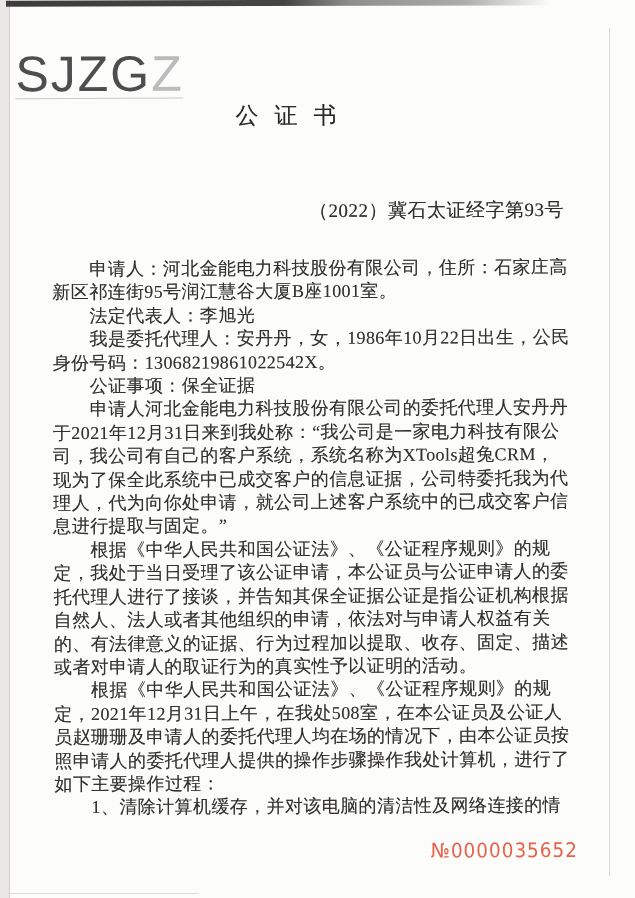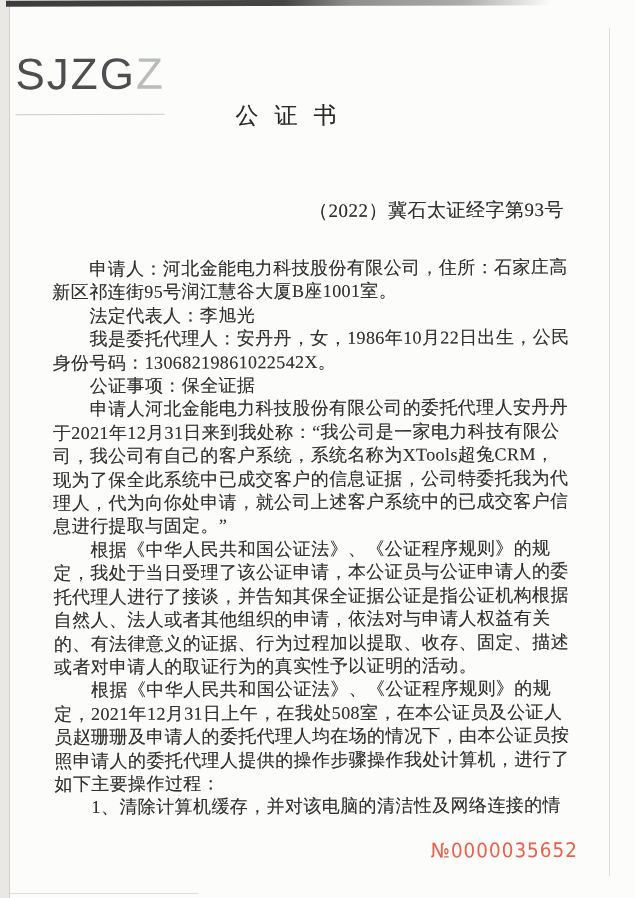--- a/index.html
+++ b/index.html
@@ -33,23 +33,23 @@
   
   .content{
     position:absolute;left:0;top:0;width:635px;height:898px;
     transform:rotate(-0.25deg);
     color:#33322f;
   }
 
   .watermark{
     position:absolute;left:17px;top:50px;
     font-family:"Liberation Sans","DejaVu Sans",sans-serif;
-    font-size:44px;line-height:46px;letter-spacing:2px;
+    font-size:50px;line-height:46px;letter-spacing:2px;
     border-bottom:1px solid #cacaca;
-    padding-bottom:17px;
+    padding-bottom:1px;
   }
   .watermark .dark{color:#4e4e50;}
   .watermark .light{color:#b9bbbd;}
 
   .title{
     position:absolute;left:0;top:100px;width:575px;
     margin:0;text-align:center;
     font-size:23px;font-weight:400;
     letter-spacing:16px;text-indent:16px;
     color:#2c2b29;

